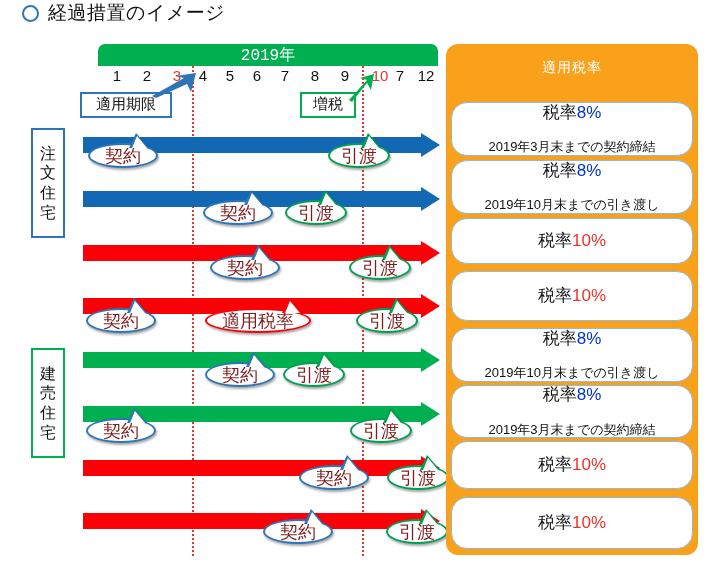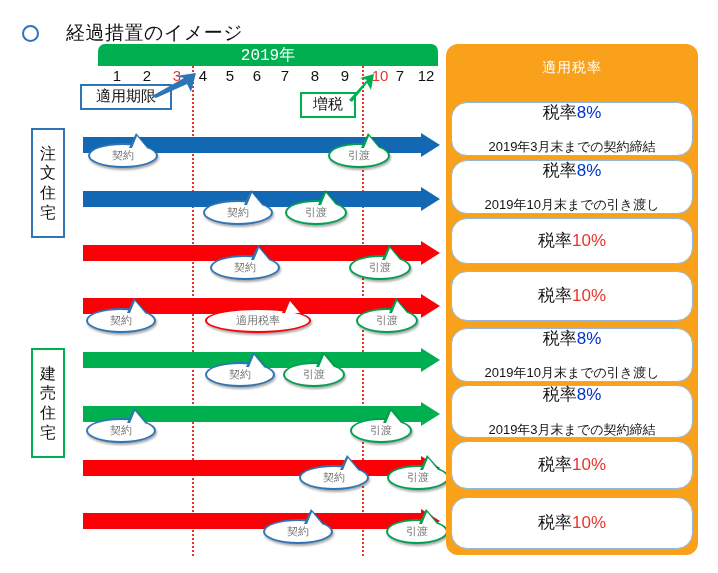--- a/index.html
+++ b/index.html
@@ -4,21 +4,21 @@
 <style>
   html,body{margin:0;padding:0;}
   body{
     width:718px;height:573px;background:#ffffff;
     font-family:"Liberation Sans","DejaVu Sans",sans-serif;
     overflow:hidden;position:relative;
   }
   #root{position:absolute;left:0;top:0;width:718px;height:573px;}
 
   
-  .title-row{position:absolute;left:22px;top:20px;display:flex;align-items:center;gap:27px;}
+  .title-row{position:absolute;left:22px;top:0;display:flex;align-items:center;gap:9px;}
   .title-bullet{width:17px;height:17px;border:2.4px solid #2E75B6;border-radius:50%;box-sizing:border-box;}
   .title-text{font-size:19px;color:#111;letter-spacing:.5px;}
 
   
   .year-bar{
     position:absolute;left:98px;top:44px;width:340px;height:22px;
     background:#00AF50;border-radius:7px 7px 0 0;
     color:#fff;font-size:16px;display:flex;align-items:center;justify-content:center;font-family:Liberation Mono, monospace;
   }
   .months{position:absolute;left:98px;top:67px;width:340px;height:18px;}
@@ -34,21 +34,21 @@
   }
   #vline-mar{left:192px;top:66px;height:490px;}
   #vline-oct{left:362px;top:66px;height:490px;}
 
   
   .note{
     position:absolute;background:#fff;box-sizing:border-box;
     font-size:15px;color:#111;display:flex;align-items:center;justify-content:center;
     padding:1px 6px 2px;
   }
-  #note-deadline{left:80px;top:84px;width:92px;height:26px;border:2.3px solid #2E75B6;}
+  #note-deadline{left:80px;top:92px;width:92px;height:26px;border:2.3px solid #2E75B6;}
   #note-taxup{left:300px;top:92px;width:56px;height:26px;border:2.3px solid #00AF50;}
   .note-lead{position:absolute;}
 
   
   .cat{
     position:absolute;background:#fff;box-sizing:border-box;
     width:34px;display:flex;flex-direction:column;align-items:center;justify-content:center;
     font-size:16px;line-height:1.22;color:#111;padding:3px 0;
   }
   #cat-order{left:31px;top:128px;height:110px;border:2.2px solid #2E75B6;}
@@ -67,21 +67,21 @@
   .arrow.red .shaft{background:#FB0007;}
   .arrow.red .head{border-left:19px solid #FB0007;}
   .arrow.green .shaft{background:#00AF50;}
   .arrow.green .head{border-left:19px solid #00AF50;}
 
   
   .bubble{
     position:absolute;height:25px;box-sizing:border-box;
     background:#fff;border-radius:50%/50%;
     display:flex;align-items:center;justify-content:center;
-    font-size:11px;color:#737373;white-space:nowrap;
+    font-size:18px;color:#7f1d1d;white-space:nowrap;
     filter:drop-shadow(1.5px 2px 1.2px rgba(0,0,0,.35));
   }
   .bubble.k{border:2.1px solid #2E75B6;width:70px;}
   .bubble.h{border:2.1px solid #00A050;width:62px;}
   .bubble.c{border:2.1px solid #FB0007;width:106px;}
   .bubble .tail{
     position:absolute;top:-12px;right:7px;width:0;height:0;
     border-left:7px solid transparent;border-right:13px solid transparent;
   }
   .bubble.k .tail{border-bottom:15px solid #2E75B6;}

